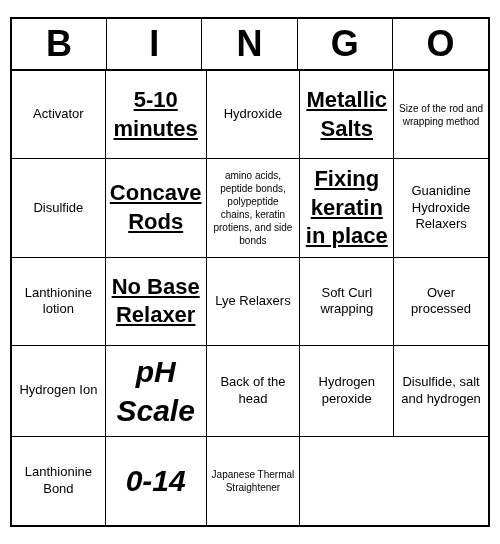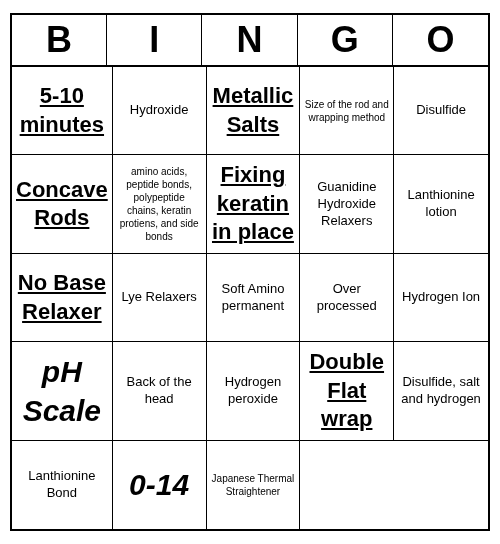--- a/index.html
+++ b/index.html
@@ -73,37 +73,37 @@
 
 <div class="bingo-card">
   <div class="bingo-header">
   <div class="bingo-header-cell">B</div>
       <div class="bingo-header-cell">I</div>
       <div class="bingo-header-cell">N</div>
       <div class="bingo-header-cell">G</div>
       <div class="bingo-header-cell">O</div>
     </div>
   <div class="bingo-grid">
+  <div class="bingo-cell">Activator</div>
       <div class="bingo-cell cell-large">5-10 minutes</div>
       <div class="bingo-cell">Hydroxide</div>
       <div class="bingo-cell cell-large">Metallic Salts</div>
       <div class="bingo-cell cell-small">Size of the rod and wrapping method</div>
       <div class="bingo-cell">Disulfide</div>
       <div class="bingo-cell cell-large">Concave Rods</div>
       <div class="bingo-cell cell-small">amino acids, peptide bonds, polypeptide chains, keratin protiens, and side bonds</div>
       <div class="bingo-cell cell-large">Fixing keratin in place</div>
       <div class="bingo-cell">Guanidine Hydroxide Relaxers</div>
       <div class="bingo-cell">Lanthionine lotion</div>
       <div class="bingo-cell cell-large">No Base Relaxer</div>
       <div class="bingo-cell">Lye Relaxers</div>
-      <div class="bingo-cell">Soft Amino permanent</div>
+      <div class="bingo-cell">Soft Curl wrapping</div>
       <div class="bingo-cell">Over processed</div>
       <div class="bingo-cell">Hydrogen Ion</div>
       <div class="bingo-cell cell-xlarge">pH Scale</div>
       <div class="bingo-cell">Back of the head</div>
       <div class="bingo-cell">Hydrogen peroxide</div>
-      <div class="bingo-cell cell-large">Double Flat wrap</div>
       <div class="bingo-cell">Disulfide, salt and hydrogen</div>
       <div class="bingo-cell">Lanthionine Bond</div>
       <div class="bingo-cell cell-xlarge">0-14</div>
       <div class="bingo-cell cell-small">Japanese Thermal Straightener</div>
     </div>
 </div>
 
 </body></html>

